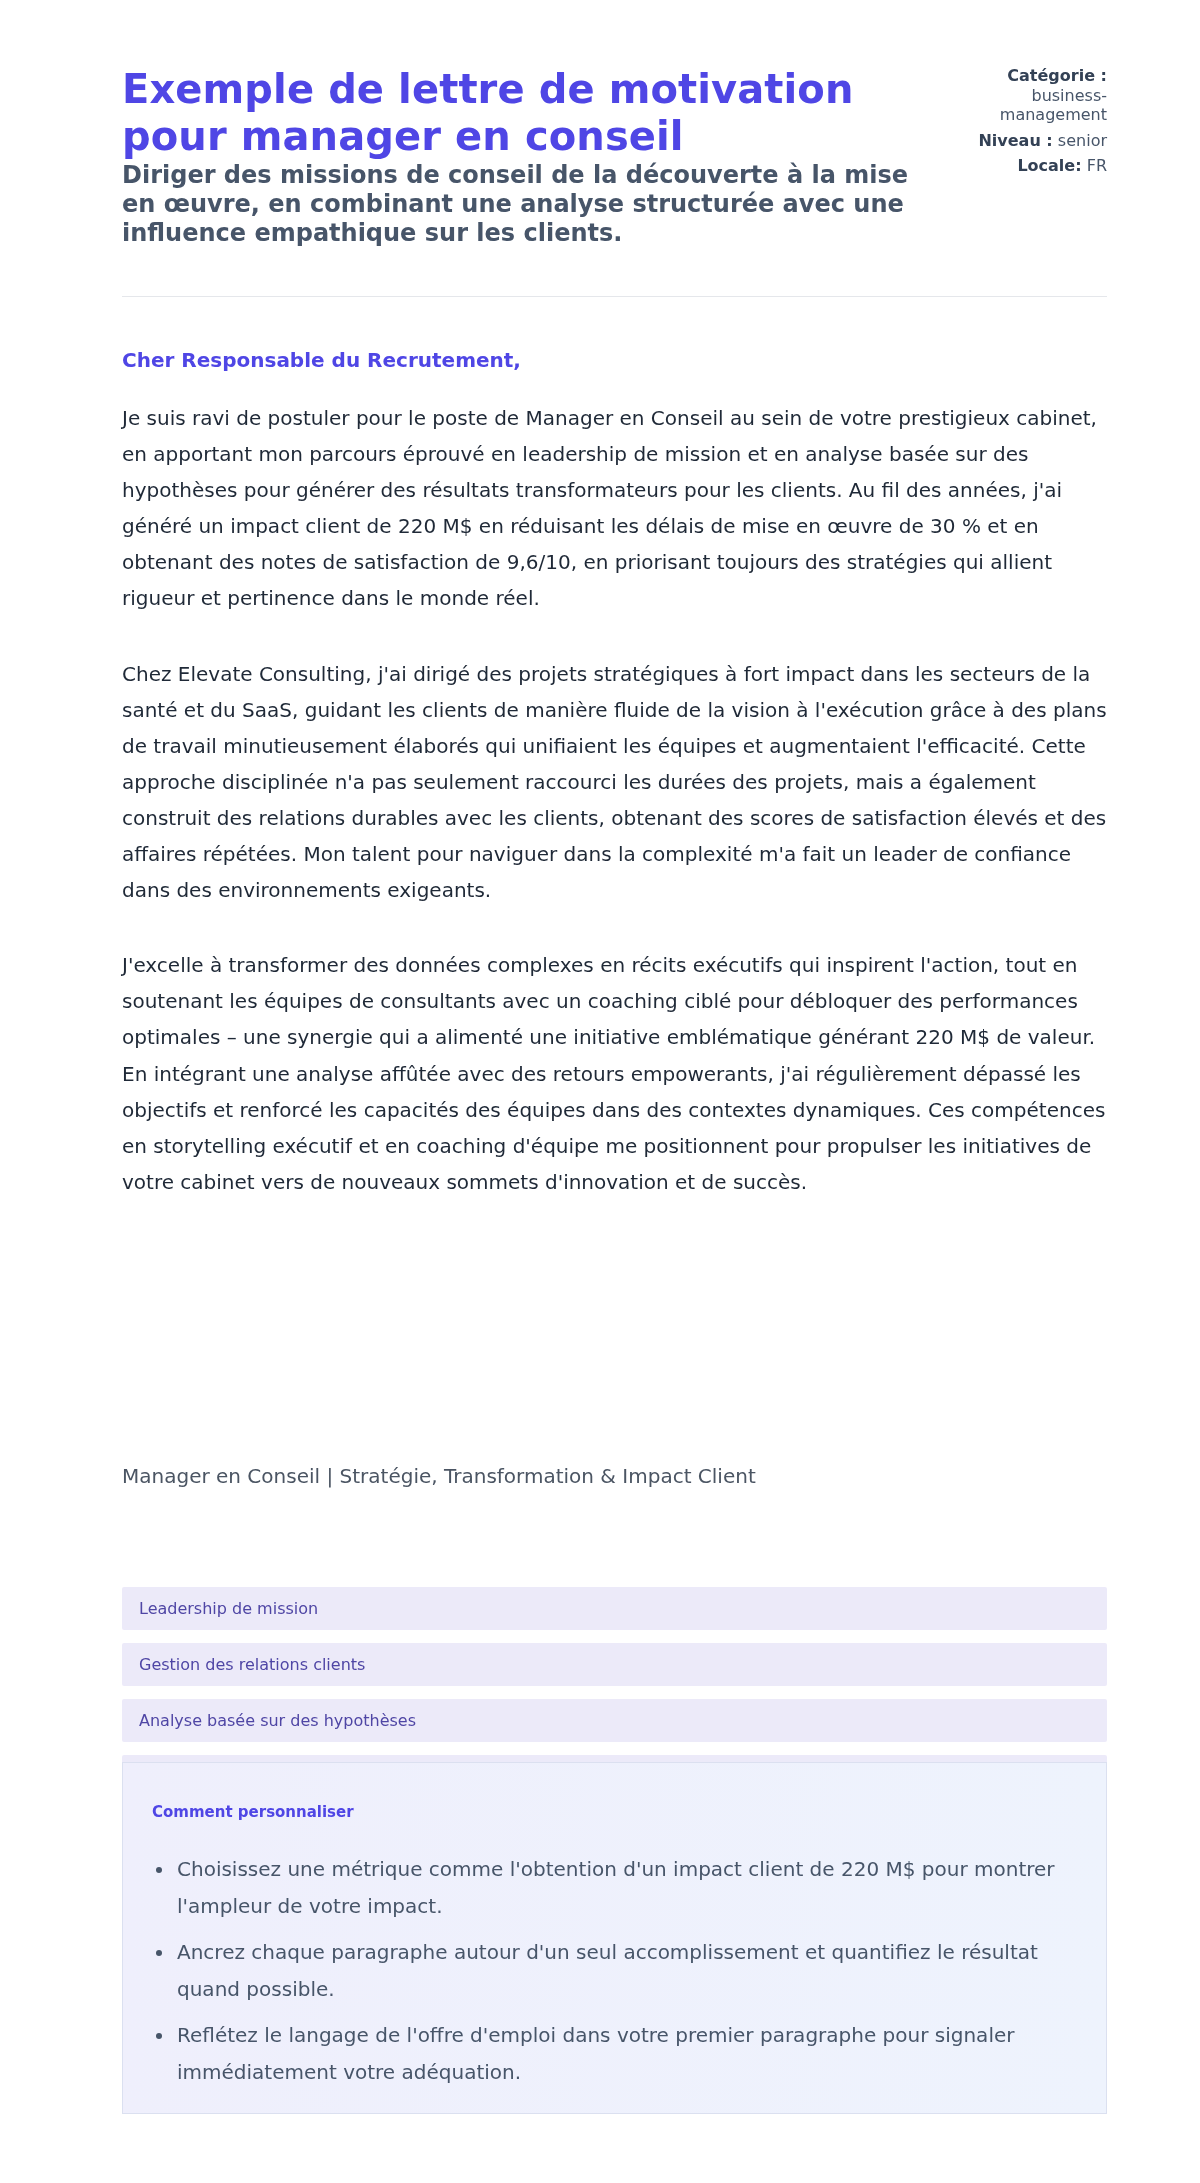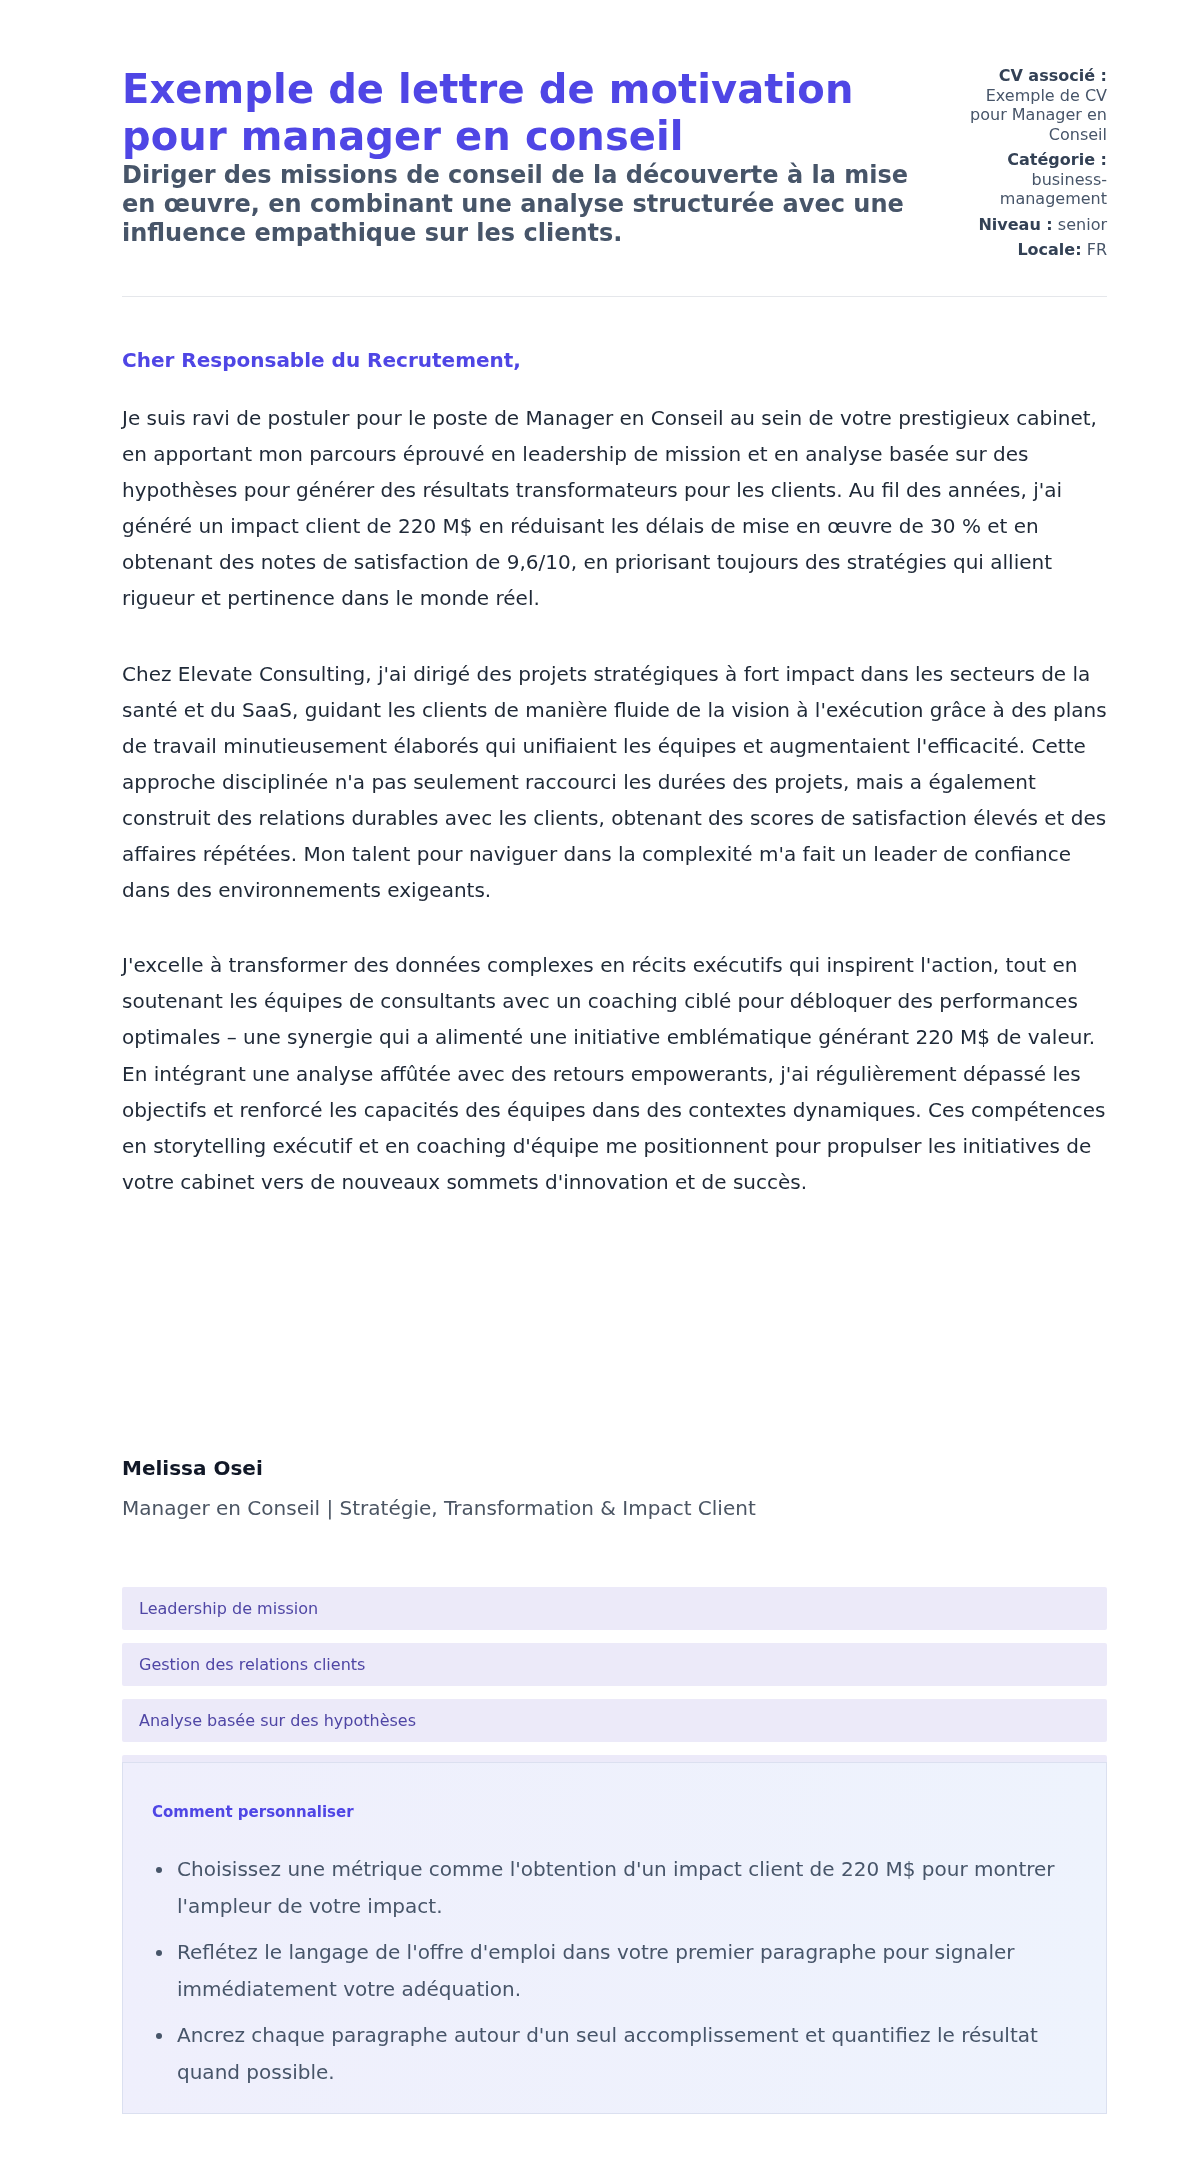--- a/index.html
+++ b/index.html
@@ -32,24 +32,20 @@
 
 <div class="page">
 
   <header class="header">
     <div class="title-block">
       <h1 class="title">Exemple de lettre de motivation pour manager en conseil</h1>
       <div class="subtitle">Diriger des missions de conseil de la découverte à la mise en œuvre, en combinant une analyse structurée avec une influence empathique sur les clients.</div>
     </div>
     <div class="meta">
       <div class="row">
-        <span class="k">CV associé :</span><br>
-        <span class="v">Exemple de CV pour Manager en Conseil</span>
-      </div>
-      <div class="row">
         <span class="k">Catégorie :</span><br>
         <span class="v">business-management</span>
       </div>
       <div class="row">
         <span class="k">Niveau :</span>
         <span class="v">senior</span>
       </div>
       <div class="row">
         <span class="k">Locale:</span>
         <span class="v">FR</span>
@@ -61,34 +57,33 @@
 
   <h3 class="greeting">Cher Responsable du Recrutement,</h3>
 
   <div class="body">
     <p>Je suis ravi de postuler pour le poste de Manager en Conseil au sein de votre prestigieux cabinet, en apportant mon parcours éprouvé en leadership de mission et en analyse basée sur des hypothèses pour générer des résultats transformateurs pour les clients. Au fil des années, j'ai généré un impact client de 220 M$ en réduisant les délais de mise en œuvre de 30 % et en obtenant des notes de satisfaction de 9,6/10, en priorisant toujours des stratégies qui allient rigueur et pertinence dans le monde réel.</p>
     <p>Chez Elevate Consulting, j'ai dirigé des projets stratégiques à fort impact dans les secteurs de la santé et du SaaS, guidant les clients de manière fluide de la vision à l'exécution grâce à des plans de travail minutieusement élaborés qui unifiaient les équipes et augmentaient l'efficacité. Cette approche disciplinée n'a pas seulement raccourci les durées des projets, mais a également construit des relations durables avec les clients, obtenant des scores de satisfaction élevés et des affaires répétées. Mon talent pour naviguer dans la complexité m'a fait un leader de confiance dans des environnements exigeants.</p>
     <p>J'excelle à transformer des données complexes en récits exécutifs qui inspirent l'action, tout en soutenant les équipes de consultants avec un coaching ciblé pour débloquer des performances optimales – une synergie qui a alimenté une initiative emblématique générant 220 M$ de valeur. En intégrant une analyse affûtée avec des retours empowerants, j'ai régulièrement dépassé les objectifs et renforcé les capacités des équipes dans des contextes dynamiques. Ces compétences en storytelling exécutif et en coaching d'équipe me positionnent pour propulser les initiatives de votre cabinet vers de nouveaux sommets d'innovation et de succès.</p>
   </div>
 
   <div class="sig">
-    <div class="sig-name">Melissa Osei</div>
     <div class="sig-title">Manager en Conseil | Stratégie, Transformation &amp; Impact Client</div>
   </div>
 
   <div class="tags">
     <span class="tag">Leadership de mission</span>
     <span class="tag">Gestion des relations clients</span>
     <span class="tag">Analyse basée sur des hypothèses</span>
     <span class="tag">Coaching d'équipe</span>
     <span class="tag">Storytelling exécutif</span>
   </div>
 
   <section class="tip">
     <h2>Comment personnaliser</h2>
     <ul>
       <li>Choisissez une métrique comme l'obtention d'un impact client de 220 M$ pour montrer l'ampleur de votre impact.</li>
+      <li>Ancrez chaque paragraphe autour d'un seul accomplissement et quantifiez le résultat quand possible.</li>
       <li>Reflétez le langage de l'offre d'emploi dans votre premier paragraphe pour signaler immédiatement votre adéquation.</li>
-      <li>Ancrez chaque paragraphe autour d'un seul accomplissement et quantifiez le résultat quand possible.</li>
     </ul>
   </section>
 
 </div>
 
 </body></html>

